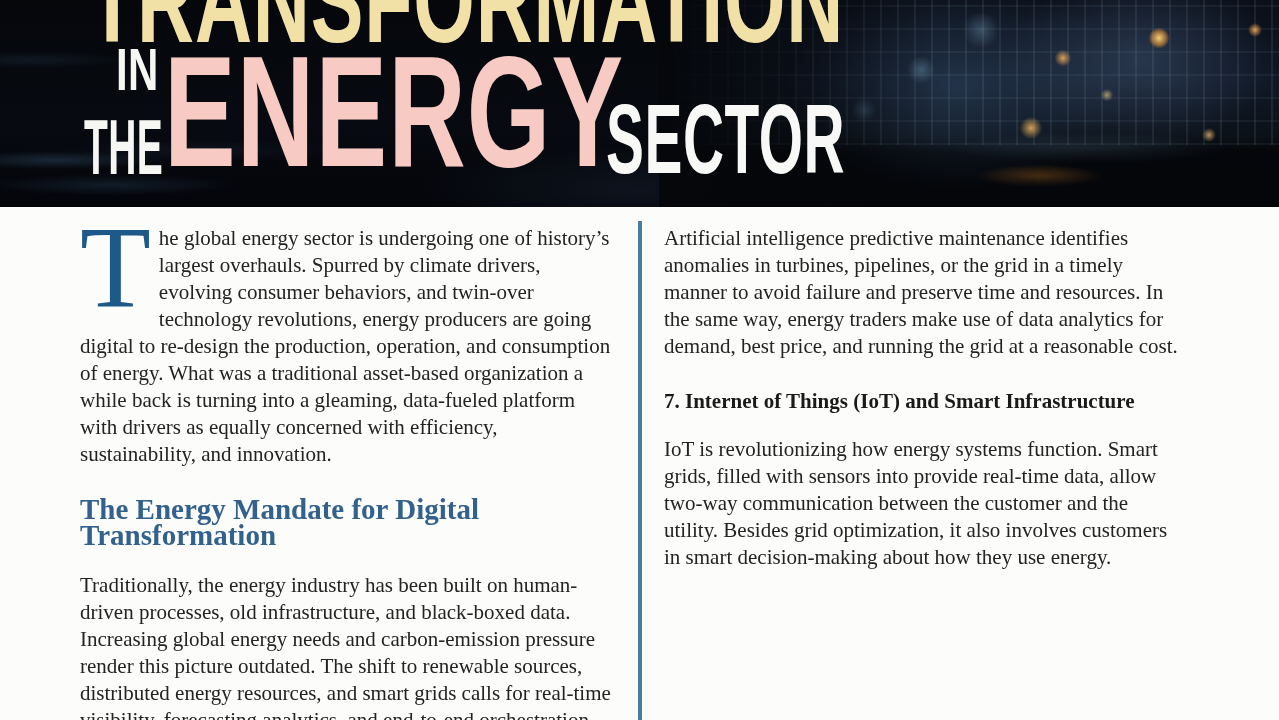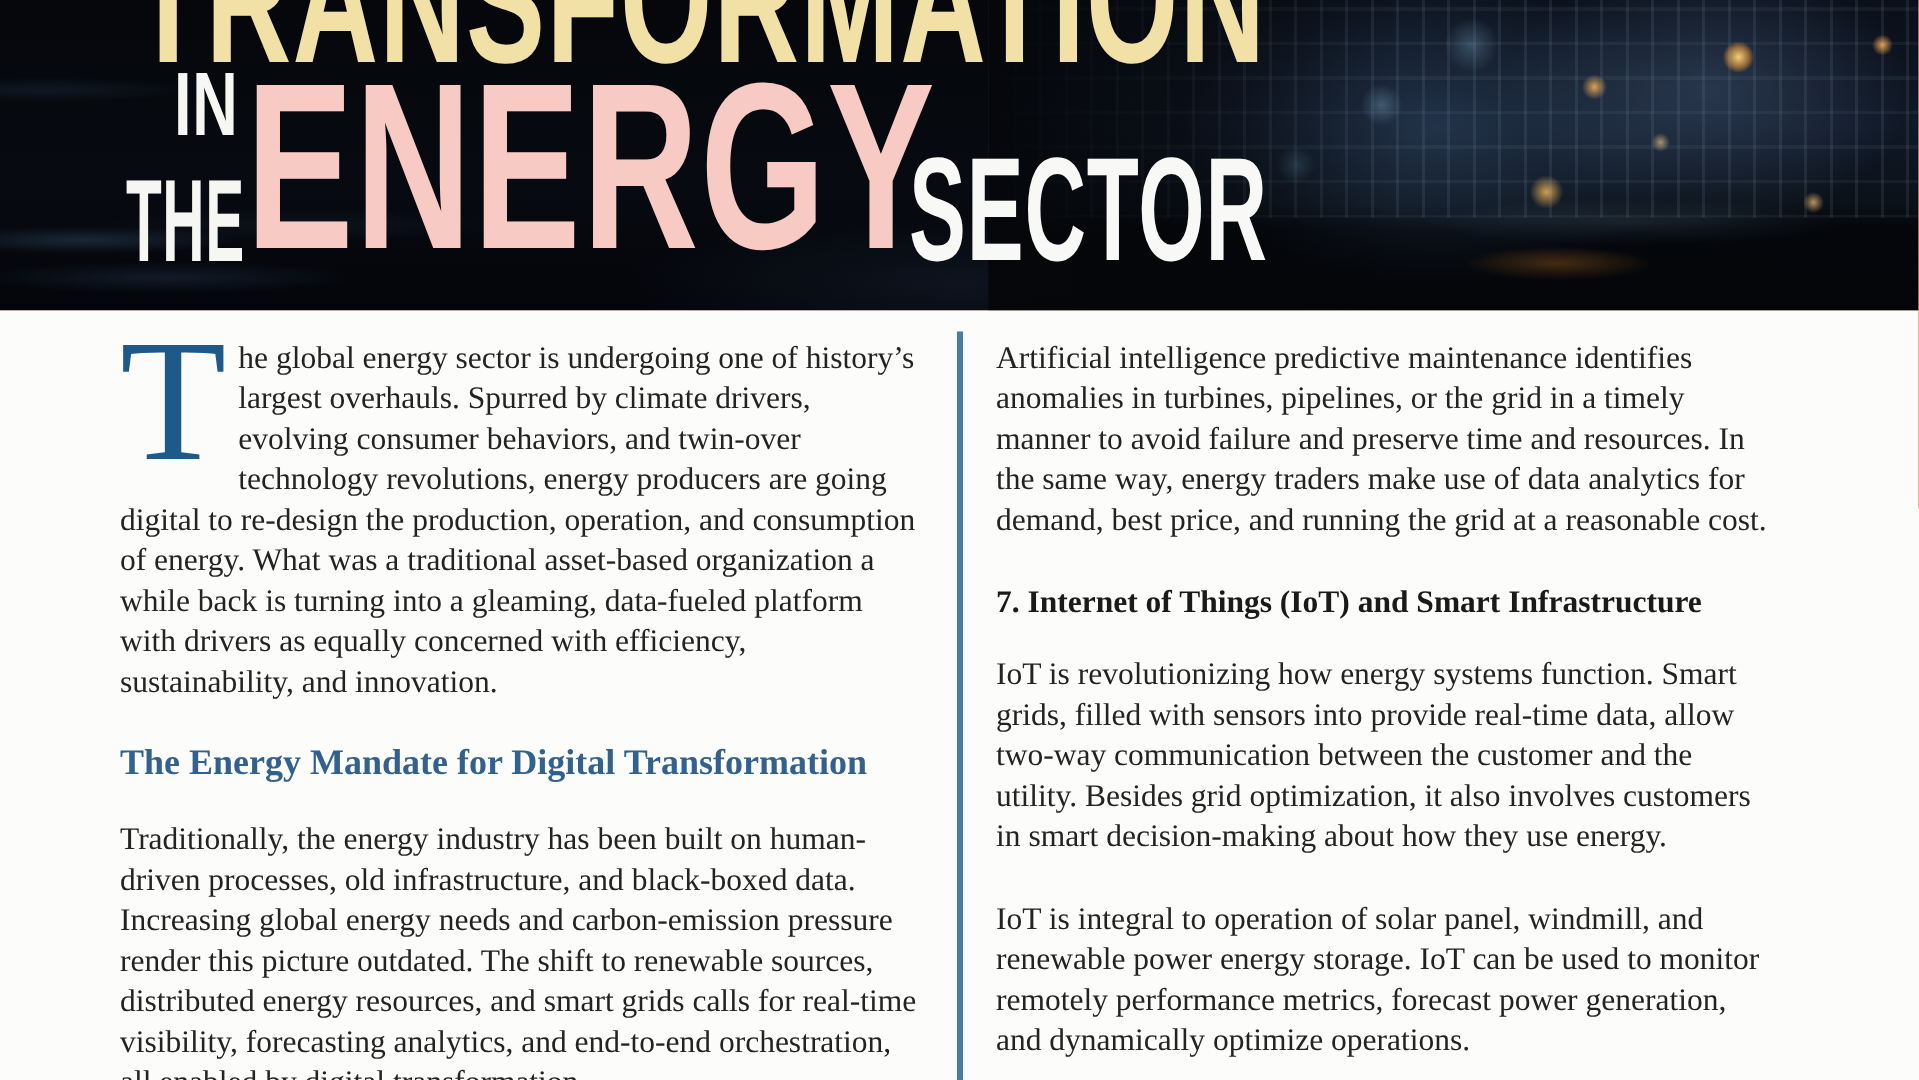--- a/index.html
+++ b/index.html
@@ -108,21 +108,21 @@
   .dropcap {
     float: left;
     font-size: 116px;
     line-height: 78px;
     color: #1d5a8a;
     margin: 4px 8px 0 0;
     font-family: "Liberation Serif", serif;
   }
   .blue-heading {
     margin: 15px 0 24px 0;
-    font-size: 24px;
+    font-size: 29px;
     line-height: 26px;
     color: #33618e;
     font-weight: 700;
   }
   .black-heading {
     margin: 6px 0 22px 0;
     font-size: 21px;
     line-height: 26px;
     color: #1a1a1a;
     font-weight: 700;
@@ -152,18 +152,17 @@
       <h2 class="blue-heading">The Energy Mandate for Digital Transformation</h2>
       <p class="para">Traditionally, the energy industry has been built on human-driven processes, old infrastructure, and black-boxed data. Increasing global energy needs and carbon-emission pressure render this picture outdated. The shift to renewable sources, distributed energy resources, and smart grids calls for real-time visibility, forecasting analytics, and end-to-end orchestration, all enabled by digital transformation.</p>
     </div>
 
     <div class="divider"></div>
 
     <div class="col col-right">
       <p class="para">Artificial intelligence predictive maintenance identifies anomalies in turbines, pipelines, or the grid in a timely manner to avoid failure and preserve time and resources. In the same way, energy traders make use of data analytics for demand, best price, and running the grid at a reasonable cost.</p>
       <h2 class="black-heading">7. Internet of Things (IoT) and Smart Infrastructure</h2>
       <p class="para">IoT is revolutionizing how energy systems function. Smart grids, filled with sensors into provide real-time data, allow two-way communication between the customer and the utility. Besides grid optimization, it also involves customers in smart decision-making about how they use energy.</p>
-      <p class="para">IoT is integral to operation of solar panel, windmill, and renewable power energy storage. IoT can be used to monitor remotely performance metrics, forecast power generation, and dynamically optimize operations.</p>
     </div>
 
   </main>
 
 </div>
 
 </body></html>

